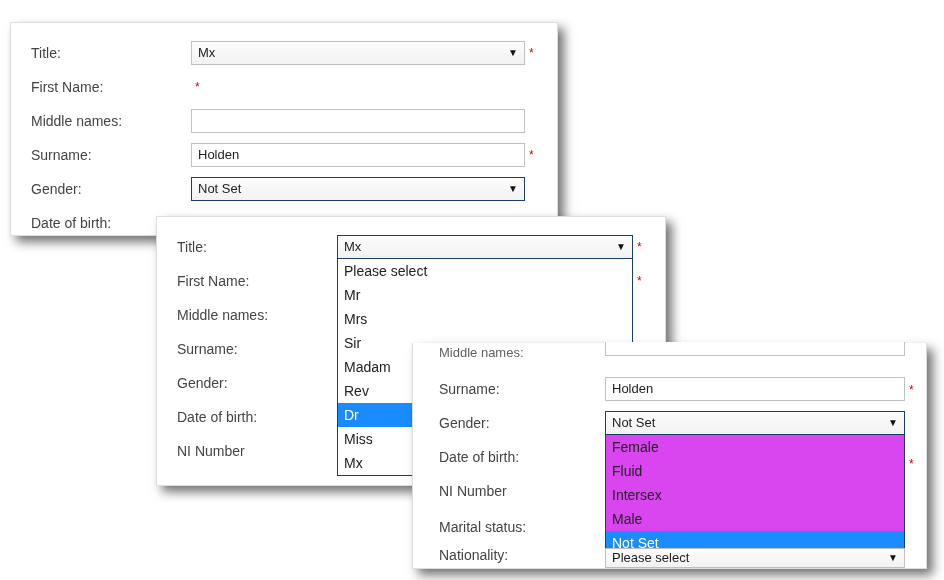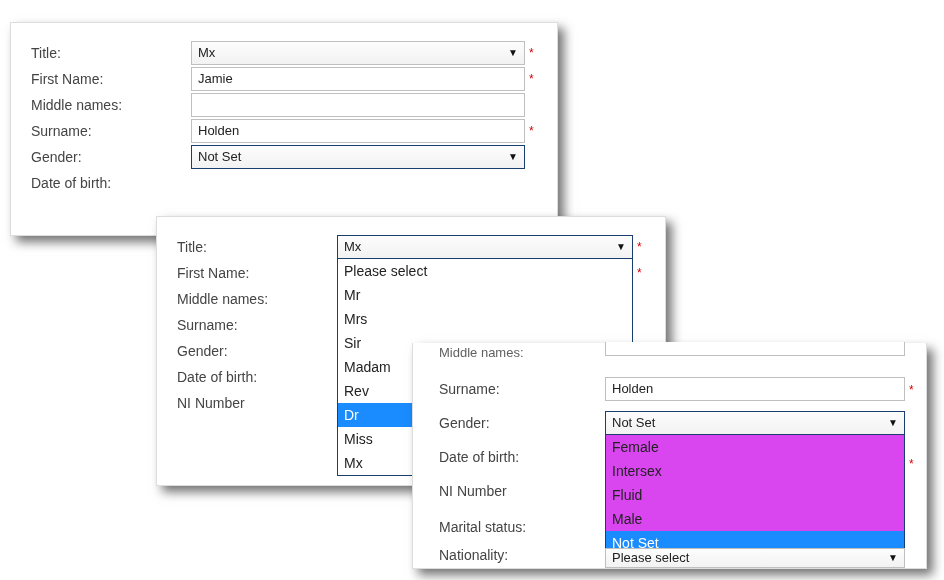--- a/index.html
+++ b/index.html
@@ -17,21 +17,21 @@
   .card {
     position: absolute;
     background: #fff;
     border: 1px solid #ddd;
     box-shadow: 6px 6px 10px rgba(0,0,0,0.55);
     padding: 18px 20px 12px 20px;
   }
   .row {
     display: flex;
     align-items: center;
-    margin-bottom: 2px;
+    margin-bottom: 10px;
     min-height: 24px;
     position: relative;
   }
   .lbl {
     width: 160px;
     color: #444;
     font-size: 14px;
   }
   .ctrl {
     flex: 1 1 auto;
@@ -147,23 +147,20 @@
     <div class="ctrl">
       <div class="select">
         <span>Mx</span>
         <span class="caret">▼</span>
       </div>
     </div>
     <div class="req">*</div>
   </div>
   <div class="row">
     <div class="lbl">First Name:</div>
-    <div class="ctrl">
-      <div class="input">Jamie</div>
-    </div>
     <div class="req">*</div>
   </div>
   <div class="row">
     <div class="lbl">Middle names:</div>
     <div class="ctrl">
       <div class="input"></div>
     </div>
     <div class="req"></div>
   </div>
   <div class="row">
@@ -241,22 +238,22 @@
   <div class="c3-input" style="left:192px; top:34px; width:300px;">Holden</div>
   <span class="c3-req" style="left:496px; top:40px;">*</span>
 
   <span class="cutlabel" style="left:26px; top:72px;">Gender:</span>
   <div class="c3-select" style="left:192px; top:68px; width:300px; border-color:#1a3e6e;">
     <span>Not Set</span>
     <span class="caret">▼</span>
   </div>
   <div class="c3-dd" id="dd-gender" style="left:192px; top:92px; width:300px;">
       <div class="opt">Female</div>
+      <div class="opt">Fluid</div>
       <div class="opt">Intersex</div>
-      <div class="opt">Fluid</div>
       <div class="opt">Male</div>
       <div class="opt hl">Not Set</div>
     </div>
 
   <span class="cutlabel" style="left:26px; top:106px;">Date of birth:</span>
   <span class="c3-req" style="left:496px; top:114px;">*</span>
 
   <span class="cutlabel" style="left:26px; top:140px;">NI Number</span>
 
   <span class="cutlabel" style="left:26px; top:176px;">Marital status:</span>

